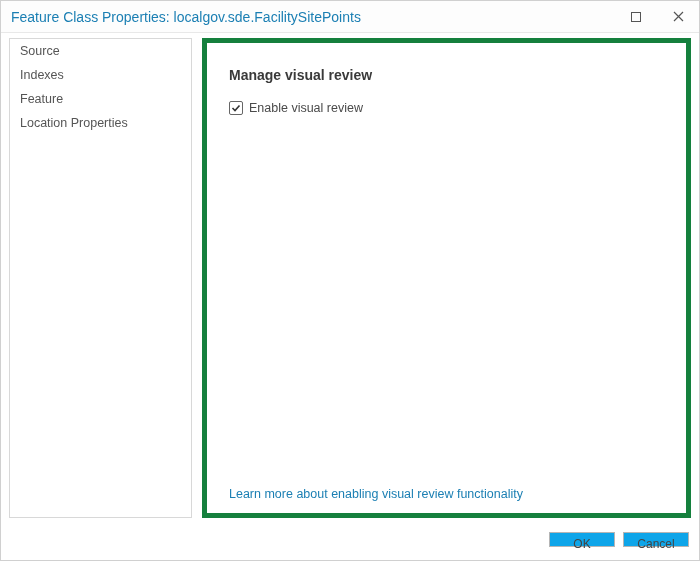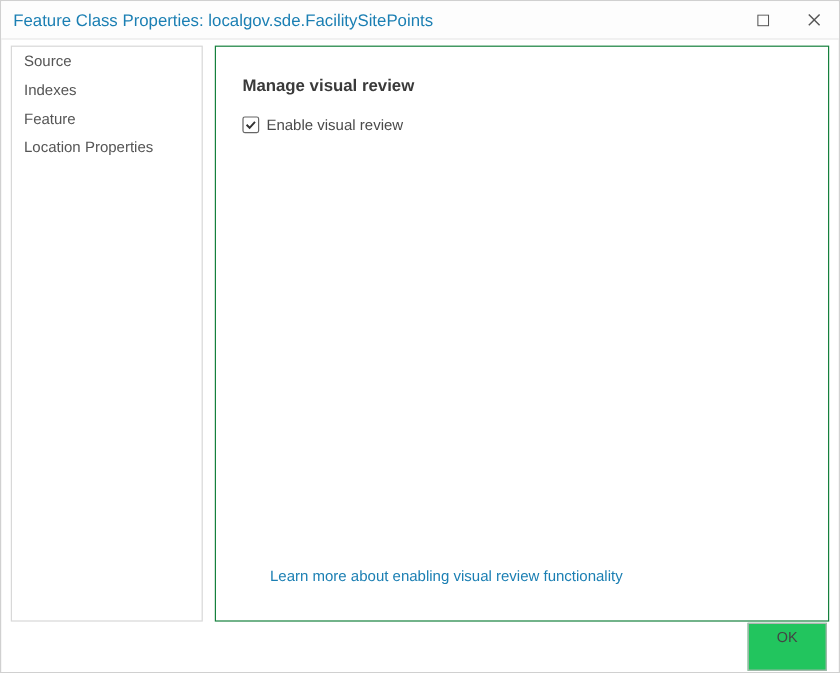--- a/index.html
+++ b/index.html
@@ -30,43 +30,43 @@
     }
     .titlebar-btn svg { display: block; }
     .content {
       flex: 1;
       display: flex;
       padding: 5px 8px 0 8px;
       gap: 10px;
       min-height: 0;
     }
     .sidebar {
-      width: 160px;
+      width: 183px;
       border: 1px solid #d8d8d8;
       background: #fff;
       overflow: hidden;
     }
     .sidebar-item {
       padding: 5px 10px;
       font-size: 12.5px;
       color: #555;
       cursor: default;
       white-space: nowrap;
     }
     .sidebar-item.active {
       background: #cfe8f6;
       color: #333;
       font-weight: 700;
     }
     .main {
       flex: 1;
-      border: 1px solid #15803d;
+      border: 5px solid #15803d;
       position: relative;
       display: flex; flex-direction: column;
-      padding: 24px 22px 28px 22px;
+      padding: 24px 22px 10px 22px;
     }
     .section-title {
       font-size: 14px;
       font-weight: 700;
       color: #3a3a3a;
       margin-bottom: 18px;
     }
     .checkbox-row {
       display: flex; align-items: flex-start; gap: 6px;
       font-size: 12.5px; color: #4a4a4a;
@@ -77,32 +77,31 @@
       display: inline-flex; align-items: center; justify-content: center;
       background: #fff;
     }
     .chk svg { display: block; }
     .main-spacer { flex: 1; }
     .learn-link {
       font-size: 12.5px;
       color: #1b7fb3;
       cursor: pointer;
       padding-bottom: 2px;
-      margin-left: 23px;
     }
     .footer {
       height: 42px;
       display: flex; align-items: center; justify-content: flex-end;
       gap: 8px;
       padding: 0 10px;
     }
     .btn {
-      min-width: 66px; height: 40px;
+      min-width: 66px; height: 15px;
       border: 1px solid #b5b5b5;
-      background: #22c55e;
+      background: #0ea5e9;
       font-size: 12px; color: #444;
       text-align: center;
       line-height: 22px;
       cursor: default;
     }
   </style>
 </head>
 <body>
 
 <div class="dialog">
@@ -141,15 +140,16 @@
         <span>Enable visual review</span>
       </div>
       <div class="main-spacer"></div>
       <div class="learn-link">Learn more about enabling visual review functionality</div>
     </div>
 
   </div>
 
   <div class="footer">
     <div class="btn">OK</div>
+    <div class="btn">Cancel</div>
   </div>
 
 </div>
 
 </body></html>

